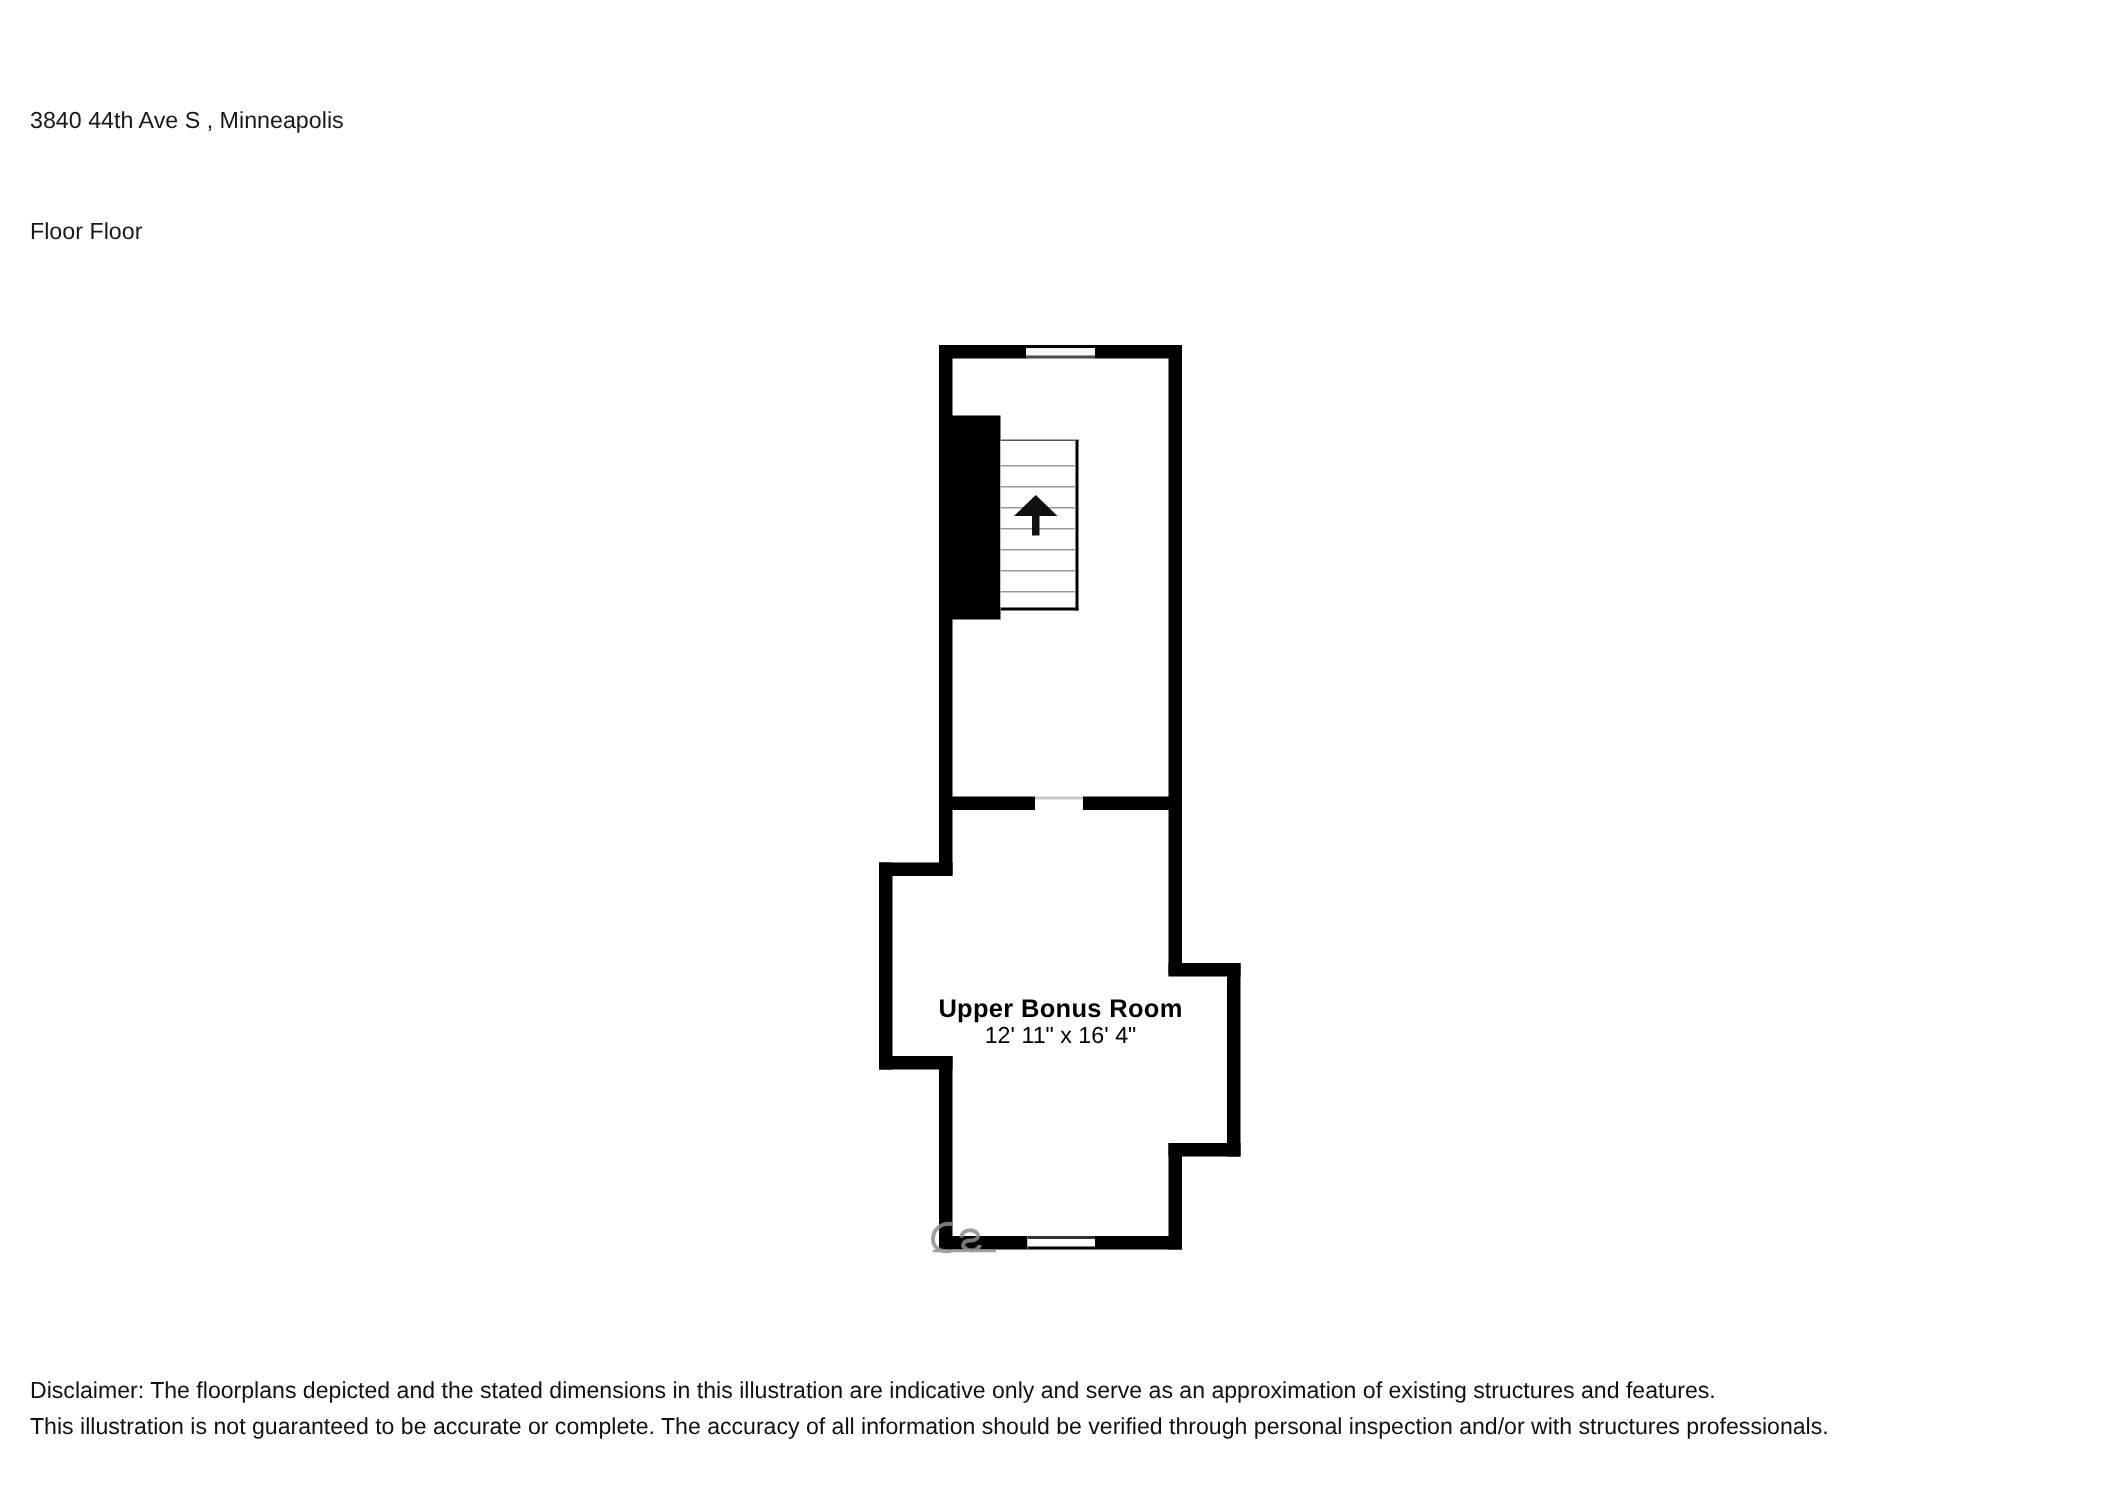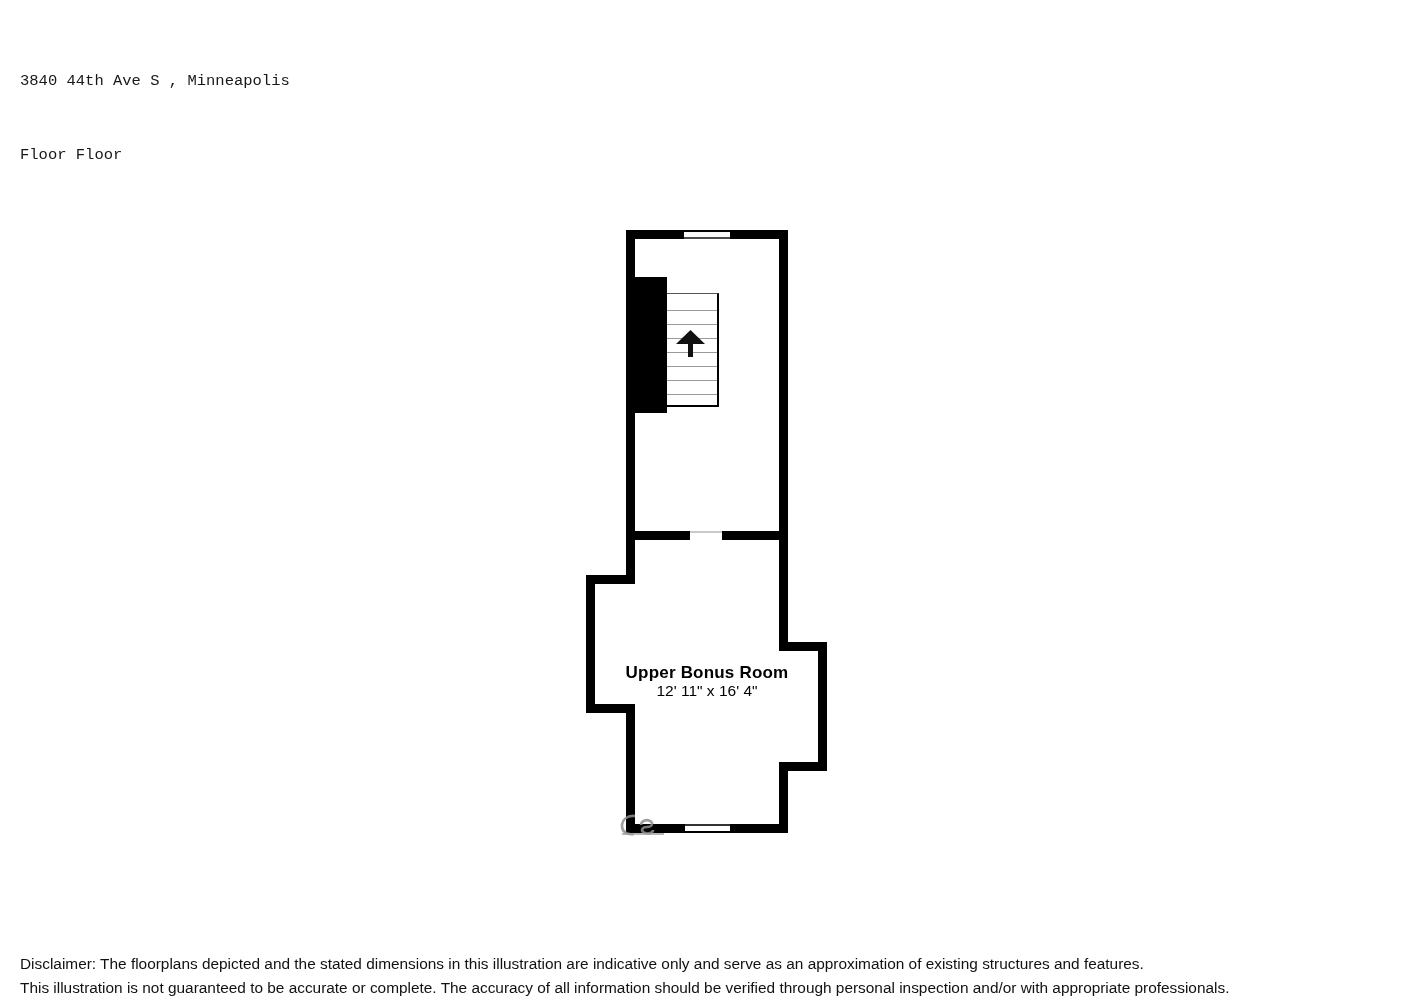--- a/index.html
+++ b/index.html
@@ -14,21 +14,20 @@
   }
   .abs { position: absolute; }
   .wall { position: absolute; background: #000000; }
   .header-block {
     position: absolute;
     left: 20px; top: 20px;
     font-size: 15.5px;
     line-height: 24.5px;
     color: #181818;
     white-space: pre;
-    font-family: Liberation Mono, monospace;
   }
   .window {
     position: absolute;
     box-sizing: border-box;
     background: #f8f8f8;
     border-top: 2px solid #000000;
     border-bottom: 2px solid #4a4a4a;
   }
   .door-lintel {
     position: absolute;
@@ -61,21 +60,21 @@
     line-height: 17px;
     letter-spacing: 0.2px;
   }
   .room-dims {
     font-size: 15.5px;
     line-height: 17px;
     margin-top: 1px;
   }
   .disclaimer-block {
     position: absolute;
-    left: 20px; top: 952px;
+    left: 20px; top: 916px;
     width: 1380px;
     font-size: 15.4px;
     line-height: 24.3px;
     color: #111111;
   }
   .watermark { position: absolute; opacity: 0.85; }
 </style>
 </head>
 <body>
 
@@ -136,16 +135,16 @@
     </svg>
 
     <div class="room-label">
       <div class="room-name">Upper Bonus Room</div>
       <div class="room-dims">12' 11" x 16' 4"</div>
     </div>
   </div>
 
   <div class="disclaimer-block">
     <div>Disclaimer: The floorplans depicted and the stated dimensions in this illustration are indicative only and serve as an approximation of existing structures and features.</div>
-    <div>This illustration is not guaranteed to be accurate or complete. The accuracy of all information should be verified through personal inspection and/or with appropriate professionals.</div>
+    <div>This illustration is not guaranteed to be accurate or complete. The accuracy of all information should be verified through personal inspection and/or with structures professionals.</div>
   </div>
 
 </div>
 
 </body></html>

